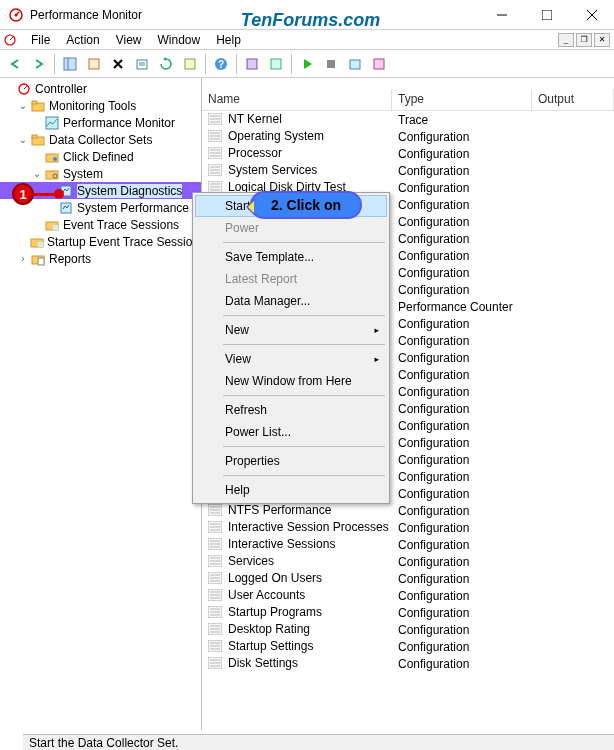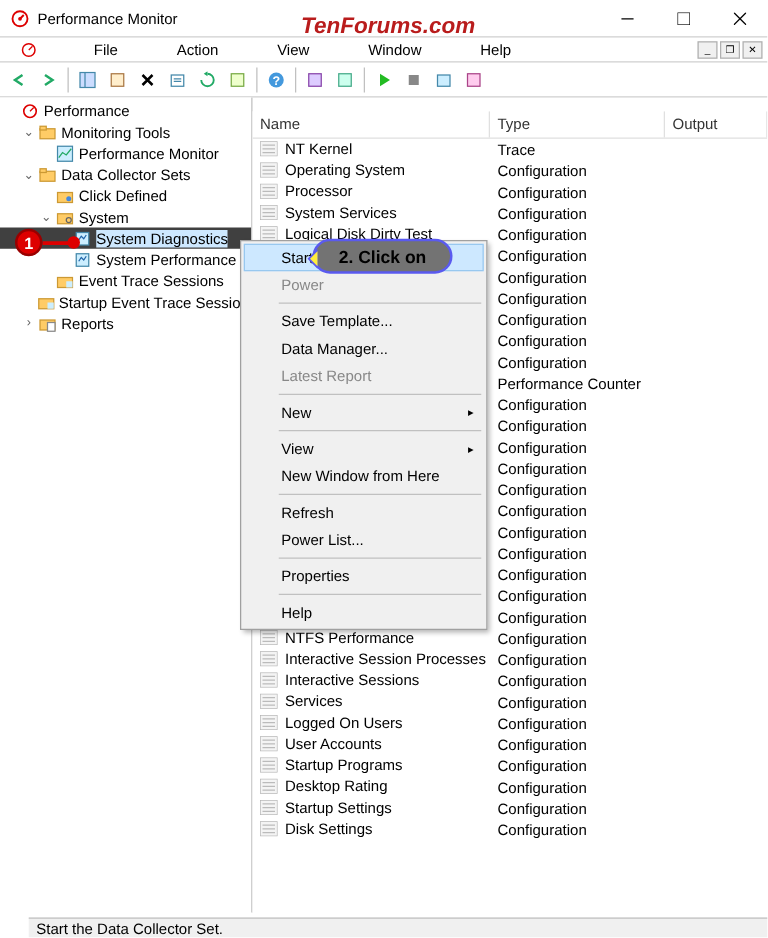--- a/index.html
+++ b/index.html
@@ -2,43 +2,43 @@
 <html><head>
 <meta charset="utf-8">
 <style>
 * { box-sizing: border-box; margin: 0; padding: 0; }
 body { font-family: "Segoe UI", Tahoma, sans-serif; font-size: 12px; background: #fff; width: 614px; height: 750px; overflow: hidden; position: relative; }
 
 
 .titlebar { height: 30px; background: #fff; border-bottom: 1px solid #d0d0d0; display: flex; align-items: center; padding-left: 8px; }
 .titlebar .icon { width: 16px; height: 16px; margin-right: 6px; }
 .titlebar .title { flex: 0 0 auto; color: #000; }
-.titlebar .watermark { flex: 1; text-align: center; font-size: 18px; font-weight: bold; color: #b91c1c; font-style: italic; text-shadow: 1px 1px 0 #fff, -1px -1px 0 #fff; margin-top: 12px; }
+.titlebar .watermark { flex: 1; text-align: center; font-size: 18px; font-weight: bold; color: #0369a1; font-style: italic; text-shadow: 1px 1px 0 #fff, -1px -1px 0 #fff; margin-top: 12px; }
 .winbtns { display: flex; }
 .winbtn { width: 45px; height: 30px; display: flex; align-items: center; justify-content: center; }
 
 
-.menubar { height: 20px; display: flex; align-items: center; padding-left: 16px; border-bottom: 1px solid #d0d0d0; gap: 31px; }
+.menubar { height: 20px; display: flex; align-items: center; padding-left: 3px; border-bottom: 1px solid #d0d0d0; }
 .menubar .mdiicon { width: 14px; height: 14px; margin-right: 6px; }
 .menubar .menuitem { padding: 2px 8px; cursor: default; }
 .menubar .mdibtns { margin-left: auto; display: flex; gap: 2px; padding-right: 4px; }
 .menubar .mdibtn { width: 16px; height: 14px; border: 1px solid #b0b0b0; background: #f0f0f0; font-size: 8px; display: flex; align-items: center; justify-content: center; }
 
 
 .toolbar { height: 28px; display: flex; align-items: center; padding: 0 4px; gap: 2px; border-bottom: 1px solid #d0d0d0; }
 .tbtn { width: 22px; height: 22px; display: flex; align-items: center; justify-content: center; border: 1px solid transparent; }
 .tsep { width: 1px; height: 20px; background: #c0c0c0; margin: 0 2px; }
 
 
 .main { display: flex; height: 652px; }
 .tree { width: 202px; border-right: 1px solid #c0c0c0; overflow: hidden; padding: 2px 0; background: #fff; }
 .tree-row { display: flex; align-items: center; height: 17px; padding-right: 4px; white-space: nowrap; cursor: default; }
 .tree-row .expander { width: 14px; text-align: center; color: #666; font-size: 10px; }
 .tree-row .ticon { width: 16px; height: 16px; margin-right: 3px; display: inline-flex; align-items: center; justify-content: center; }
-.tree-row.selected { background: #404040; }
+.tree-row.selected { background: #8b5cf6; }
 .tree-row.selected .label { background: #cde8ff; }
 .indent-0 { padding-left: 2px; }
 .indent-1 { padding-left: 16px; }
 .indent-2 { padding-left: 30px; }
 .indent-3 { padding-left: 44px; }
 
 .list { flex: 1; overflow: hidden; background: #fff; margin-top: 11px; }
 .list-header { display: flex; height: 22px; border-bottom: 1px solid #e0e0e0; }
 .list-header .col { padding: 3px 6px; border-right: 1px solid #e0e0e0; color: #333; }
 .col-name { width: 190px; }
@@ -57,21 +57,21 @@
 .ctxitem .arrow { position: absolute; right: 8px; font-size: 9px; }
 .ctxsep { height: 1px; background: #c0c0c0; margin: 3px 2px 3px 28px; }
 
 
 .statusbar { position: absolute; bottom: 0; left: 0; right: 0; height: 16px; border-top: 1px solid #c0c0c0; padding: 2px 6px; display: flex; align-items: center; background: #f0f0f0; margin-left: 23px; }
 
 
 .anno-circle { position: absolute; left: 12px; top: 183px; width: 22px; height: 22px; border-radius: 50%; background: #d00; color: #fff; display: flex; align-items: center; justify-content: center; font-weight: bold; font-size: 13px; z-index: 200; border: 2px solid #900; }
 .anno-line { position: absolute; left: 34px; top: 193px; width: 22px; height: 3px; background: #d00; z-index: 199; }
 .anno-dot { position: absolute; left: 54px; top: 189px; width: 10px; height: 10px; border-radius: 50%; background: #d00; z-index: 199; }
-.anno-callout { position: absolute; left: 250px; top: 191px; width: 112px; height: 28px; background: #737373; border: 2px solid #5a5aef; border-radius: 14px; display: flex; align-items: center; justify-content: center; font-weight: bold; font-size: 14px; z-index: 200; }
+.anno-callout { position: absolute; left: 250px; top: 191px; width: 112px; height: 28px; background: #3b82f6; border: 2px solid #5a5aef; border-radius: 14px; display: flex; align-items: center; justify-content: center; font-weight: bold; font-size: 14px; z-index: 200; }
 .anno-callout::before { content: ""; position: absolute; left: -14px; top: 6px; border: 8px solid transparent; border-right-color: #5a5aef; }
 .anno-callout::after { content: ""; position: absolute; left: -10px; top: 8px; border: 6px solid transparent; border-right-color: #ffed3e; }
 </style>
 </head>
 <body>
 
 <div class="titlebar">
   <span class="icon">
     <svg width="16" height="16">
         <circle cx="8" cy="8" r="6" fill="none" stroke="#d00" stroke-width="1.5"></circle>
@@ -209,21 +209,21 @@
 <div class="main">
   <div class="tree">
     <div class="tree-row indent-0">
       <span class="expander"></span>
       <span class="ticon">
           <svg width="14" height="14">
             <circle cx="7" cy="7" r="5" fill="none" stroke="#d00" stroke-width="1.3"></circle>
             <path d="M7 7 L10 4" stroke="#d00"></path>
           </svg>
         </span>
-      <span class="label">Performance</span>
+      <span class="label">Controller</span>
     </div>
     <div id="tree-items">
         <div class="tree-row indent-1">
           <span class="expander">⌄</span>
           <span class="ticon">
             <svg width="14" height="14">
               <rect x="1" y="4" width="12" height="8" fill="#fc6" stroke="#c93"></rect>
               <rect x="1" y="2" width="5" height="3" fill="#fc6" stroke="#c93"></rect>
             </svg>
           </span>
@@ -667,25 +667,25 @@
     <div class="ctxitem highlighted">
       <span>Start</span>
     </div>
     <div class="ctxitem disabled">
       <span>Power</span>
     </div>
     <div class="ctxsep"></div>
     <div class="ctxitem">
       <span>Save Template...</span>
     </div>
-    <div class="ctxitem">
-      <span>Data Manager...</span>
-    </div>
     <div class="ctxitem disabled">
       <span>Latest Report</span>
+    </div>
+    <div class="ctxitem">
+      <span>Data Manager...</span>
     </div>
     <div class="ctxsep"></div>
     <div class="ctxitem">
       <span>New</span>
       <span class="arrow">▸</span>
     </div>
     <div class="ctxsep"></div>
     <div class="ctxitem">
       <span>View</span>
       <span class="arrow">▸</span>

